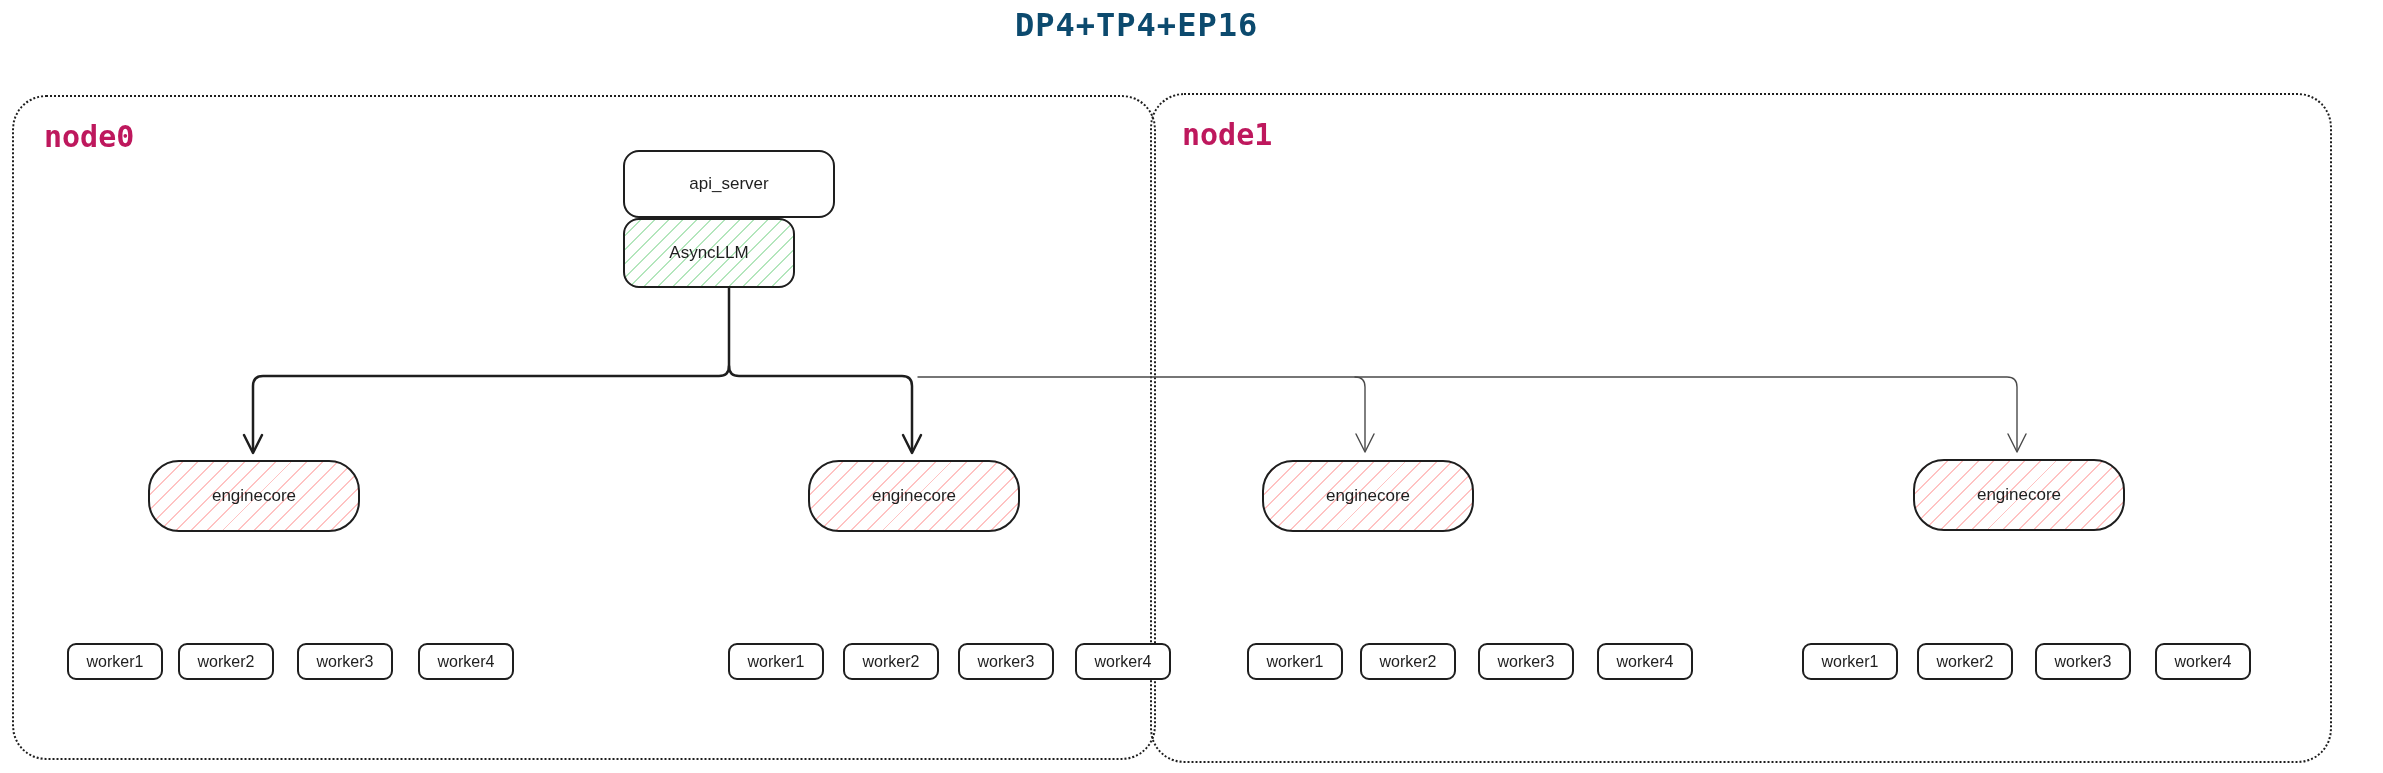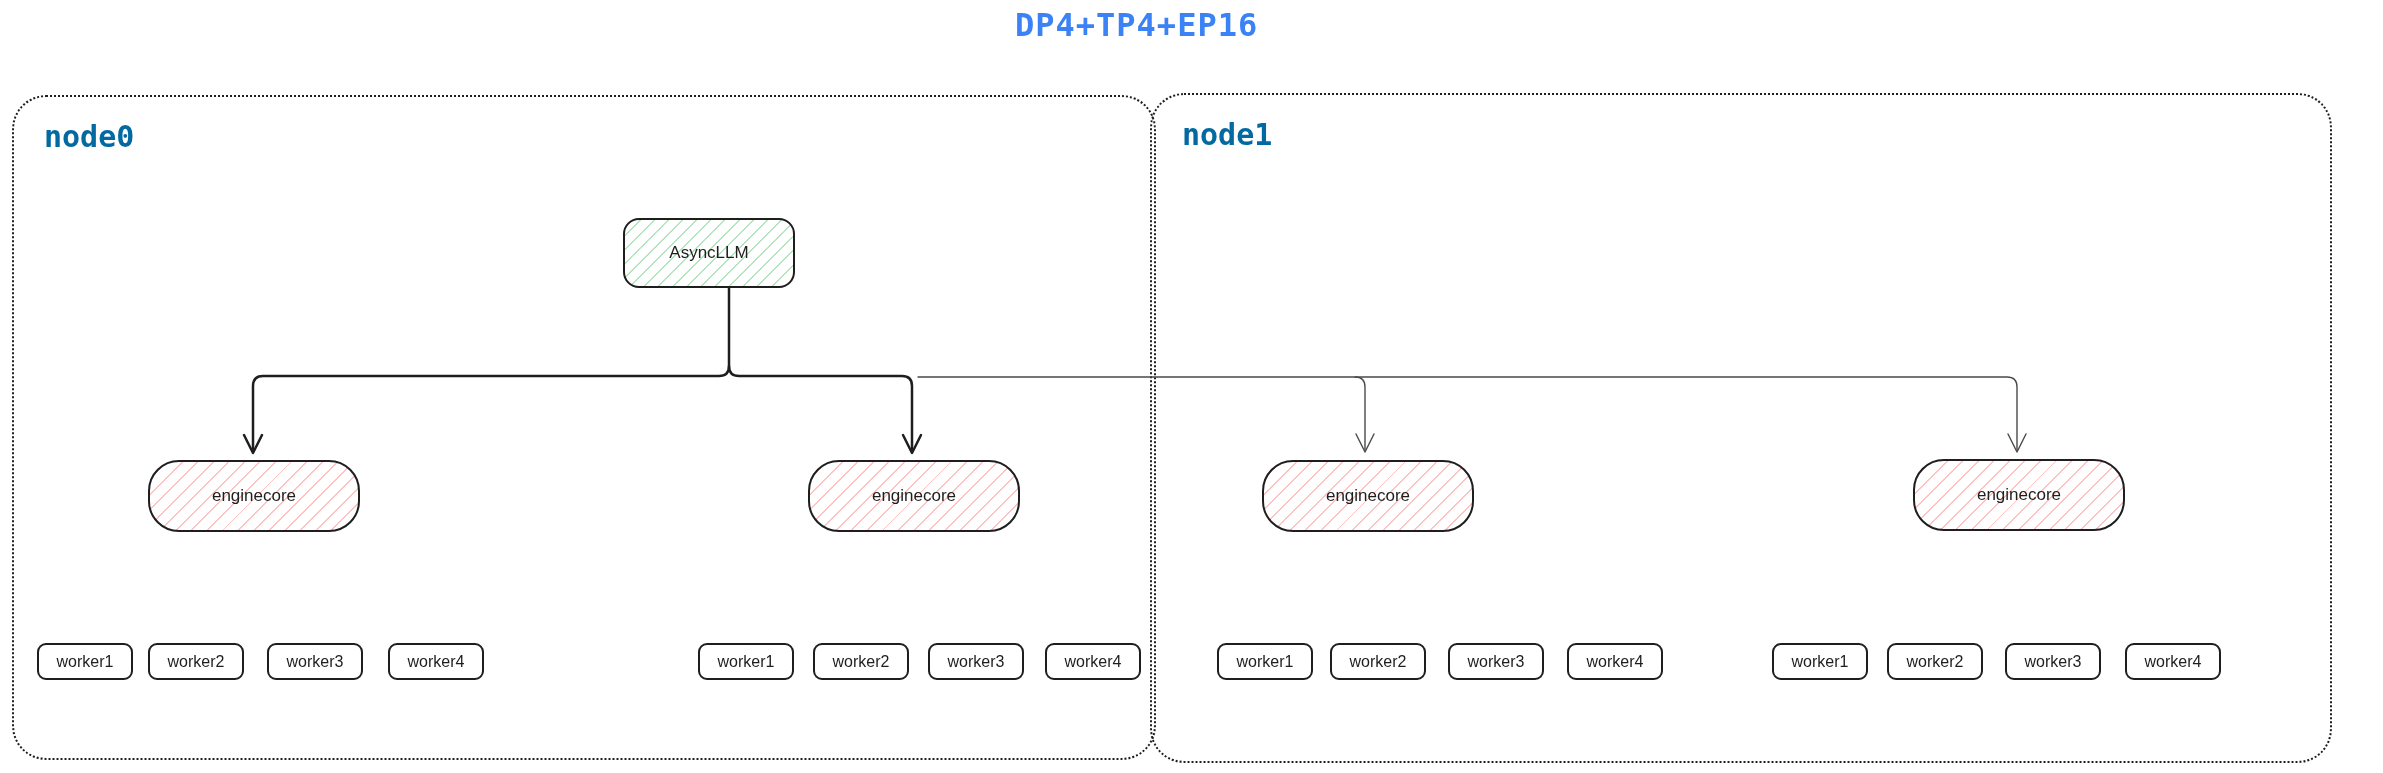--- a/index.html
+++ b/index.html
@@ -13,36 +13,36 @@
     color: #1e1e1e;
     overflow: hidden;
   }
   .title {
     position: absolute;
     left: 1015px; top: 6px;
     font-family: "DejaVu Sans Mono", monospace;
     font-weight: bold;
     font-size: 32px;
     letter-spacing: 1px;
-    color: #3b82f6;
+    color: #0c4a6e;
     white-space: nowrap;
   }
   .node {
     position: absolute;
     border: 2.5px dotted #1e1e1e;
     border-radius: 34px;
     background: transparent;
   }
   .node-label {
     position: absolute;
     left: 30px; top: 22px;
     font-family: "DejaVu Sans Mono", monospace;
     font-weight: bold;
     font-size: 30px;
-    color: #0369a1;
+    color: #be185d;
     white-space: nowrap;
   }
   .edges {
     position: absolute;
     left: 0; top: 0;
     width: 2383px; height: 773px;
     pointer-events: none;
   }
   .box {
     position: absolute;
@@ -74,20 +74,21 @@
     width: 96px; height: 37px;
     border: 2px solid #1e1e1e;
     border-radius: 9px;
     background: #ffffff;
     display: flex;
     align-items: center;
     justify-content: center;
     font-size: 16px;
     color: #1e1e1e;
     white-space: nowrap;
+    margin-left: 30px;
   }
 </style>
 </head>
 <body>
 
 <div class="canvas">
 
   <div class="title">DP4+TP4+EP16</div>
 
   <div class="node" style="left:12px; top:95px; width:1144px; height:665px;">
@@ -105,20 +106,23 @@
       <path d="M903 435 L912 453 L921 435"></path>
     </g>
     <g fill="none" stroke="#4a4a4a" stroke-width="1.4" stroke-linecap="round" stroke-linejoin="round">
       <path d="M918 377 L2007 377 Q2017 377 2017 387 L2017 450"></path>
       <path d="M2008 434 L2017 452 L2026 434"></path>
       <path d="M1355 377 Q1365 377 1365 387 L1365 450"></path>
       <path d="M1356 434 L1365 452 L1374 434"></path>
     </g>
   </svg>
 
+  <div class="box" style="left:623px; top:150px; width:212px; height:68px;">
+    <span>api_server</span>
+  </div>
   <div class="box green-hatch" style="left:623px; top:218px; width:172px; height:70px;">
     <span>AsyncLLM</span>
   </div>
 
   <div class="box red-hatch" style="left:148px; top:460px; width:212px; height:72px;">
     <span>enginecore</span>
   </div>
   <div class="box red-hatch" style="left:808px; top:460px; width:212px; height:72px;">
     <span>enginecore</span>
   </div>

